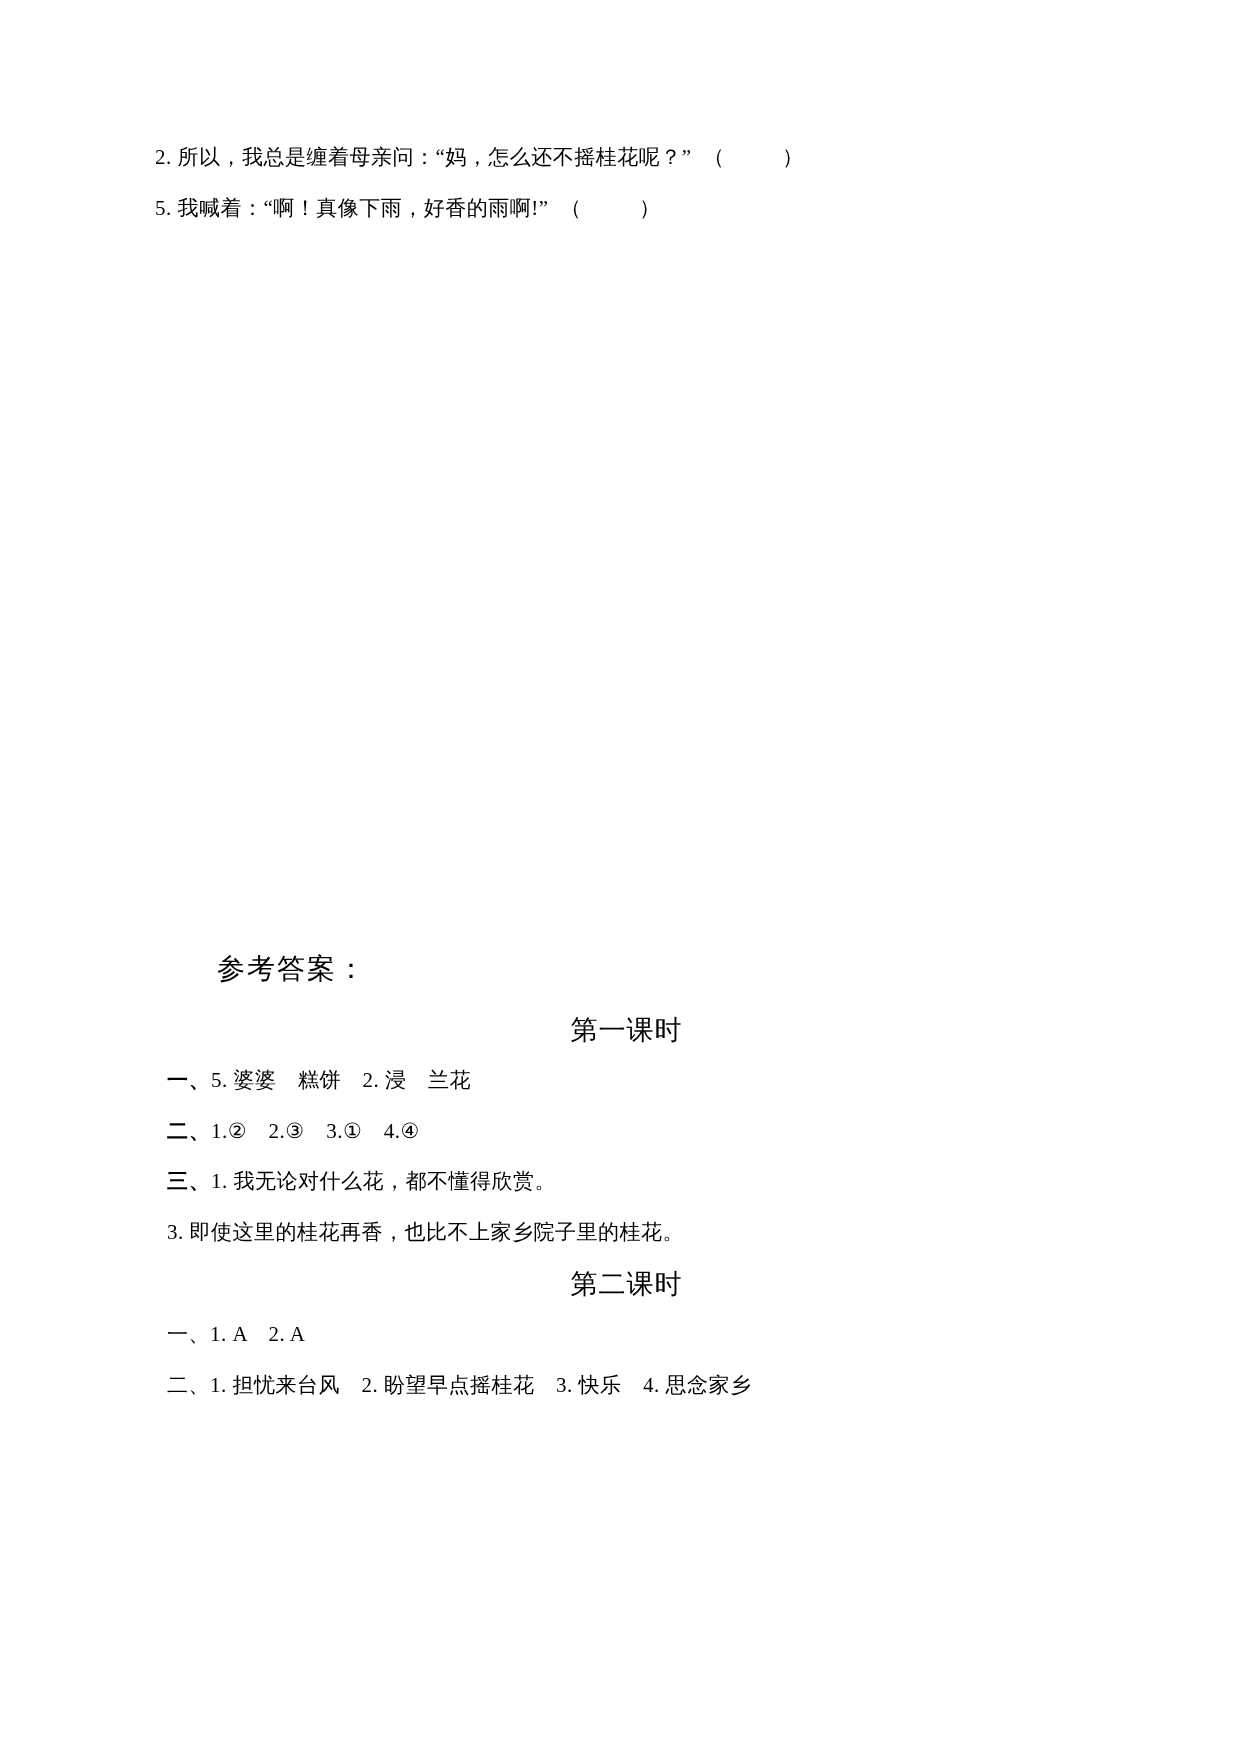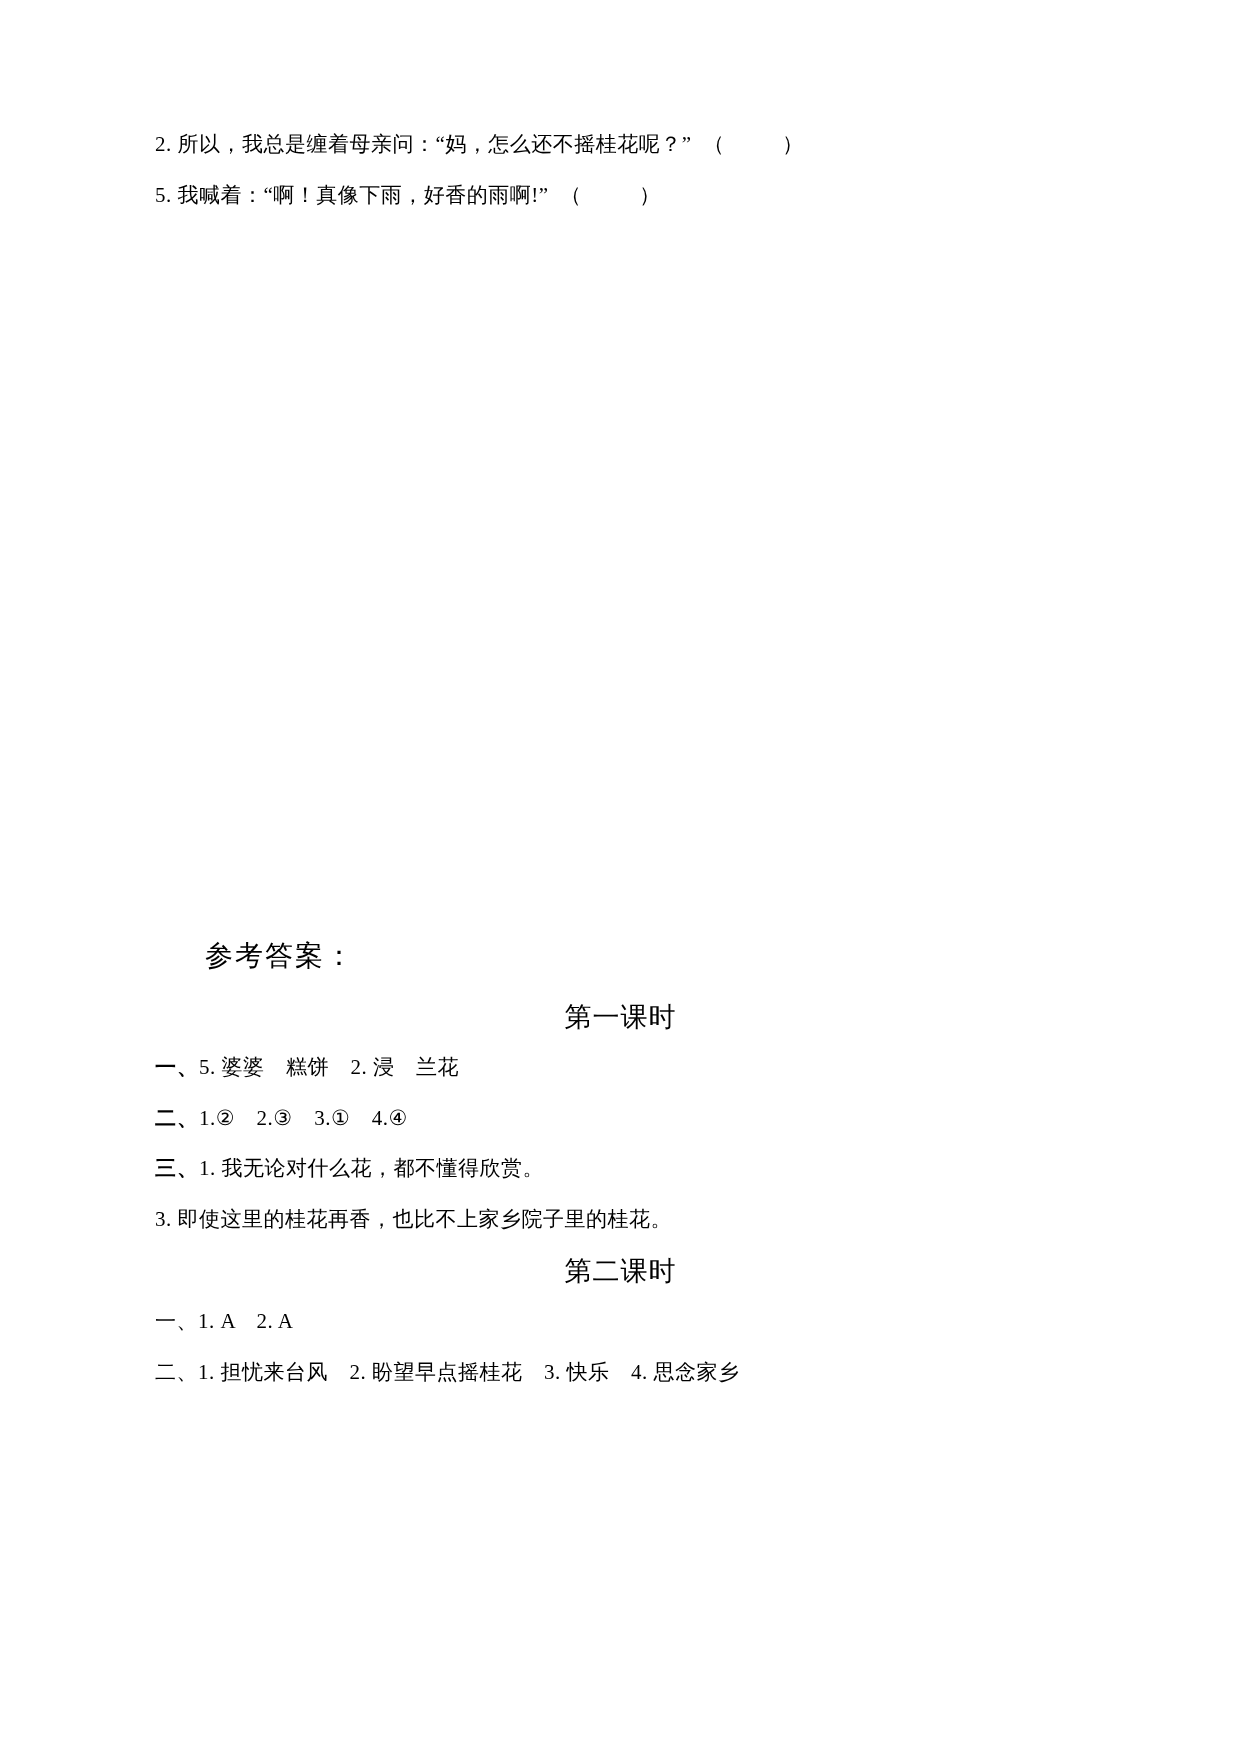--- a/index.html
+++ b/index.html
@@ -12,21 +12,21 @@
     height: 1754px;
     position: relative;
     font-family: "Liberation Serif", "DejaVu Serif", serif;
     color: #000000;
   }
   .page {
     position: relative;
     width: 1241px;
     height: 1754px;
     box-sizing: border-box;
-    padding: 0 155px;
+    padding: 13px 155px;
   }
   .q-line {
     font-size: 21px;
     line-height: 1.55;
     margin: 0 0 18px 0;
     white-space: pre-wrap;
     letter-spacing: 0.5px;
   }
   .spacer {
     height: 700px;
@@ -54,20 +54,21 @@
   .ans-line .num {
     font-family: "DejaVu Sans", sans-serif;
     font-weight: 700;
     letter-spacing: 1px;
   }
   .top-block {
     padding-top: 128px;
   }
   .answers-block {
     padding-top: 8px;
+    margin-left: 12px;
   }
 </style>
 </head>
 <body>
 
 <div class="page">
 
   <div class="top-block">
     <p class="q-line">2. 所以，我总是缠着母亲问：“妈，怎么还不摇桂花呢？”  （          ）</p>
     <p class="q-line">5. 我喊着：“啊！真像下雨，好香的雨啊!”  （          ）</p>

